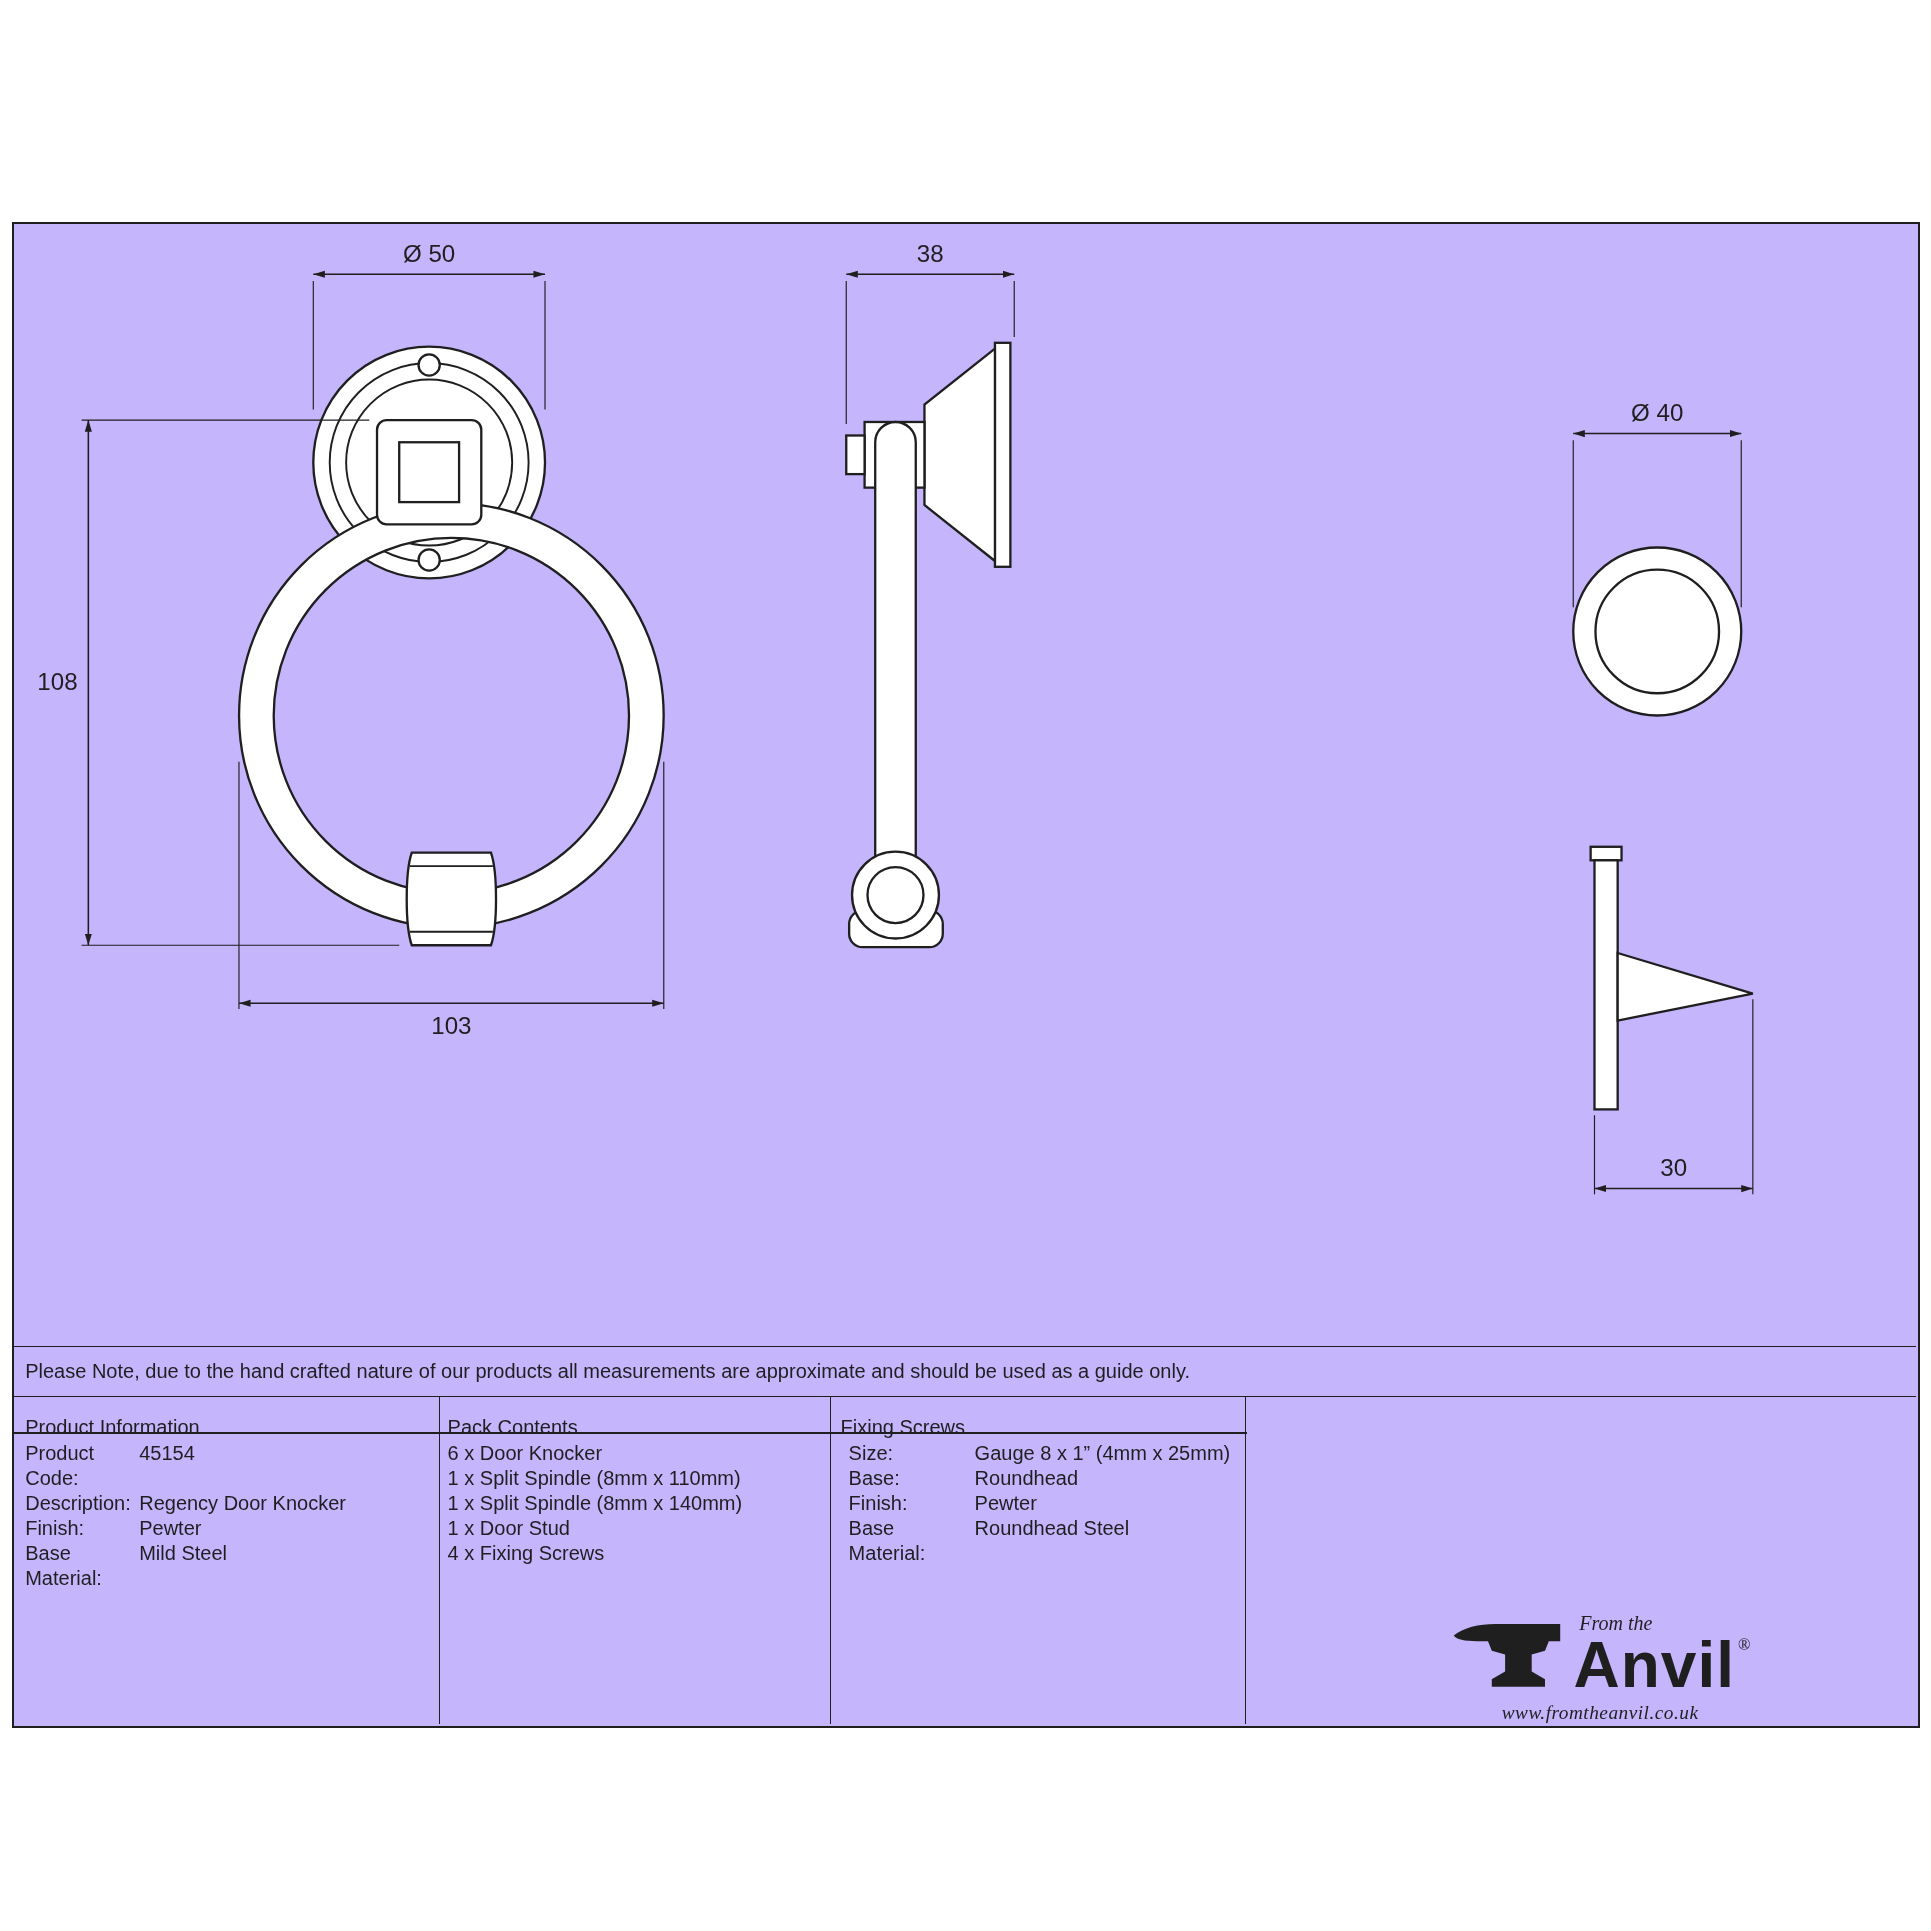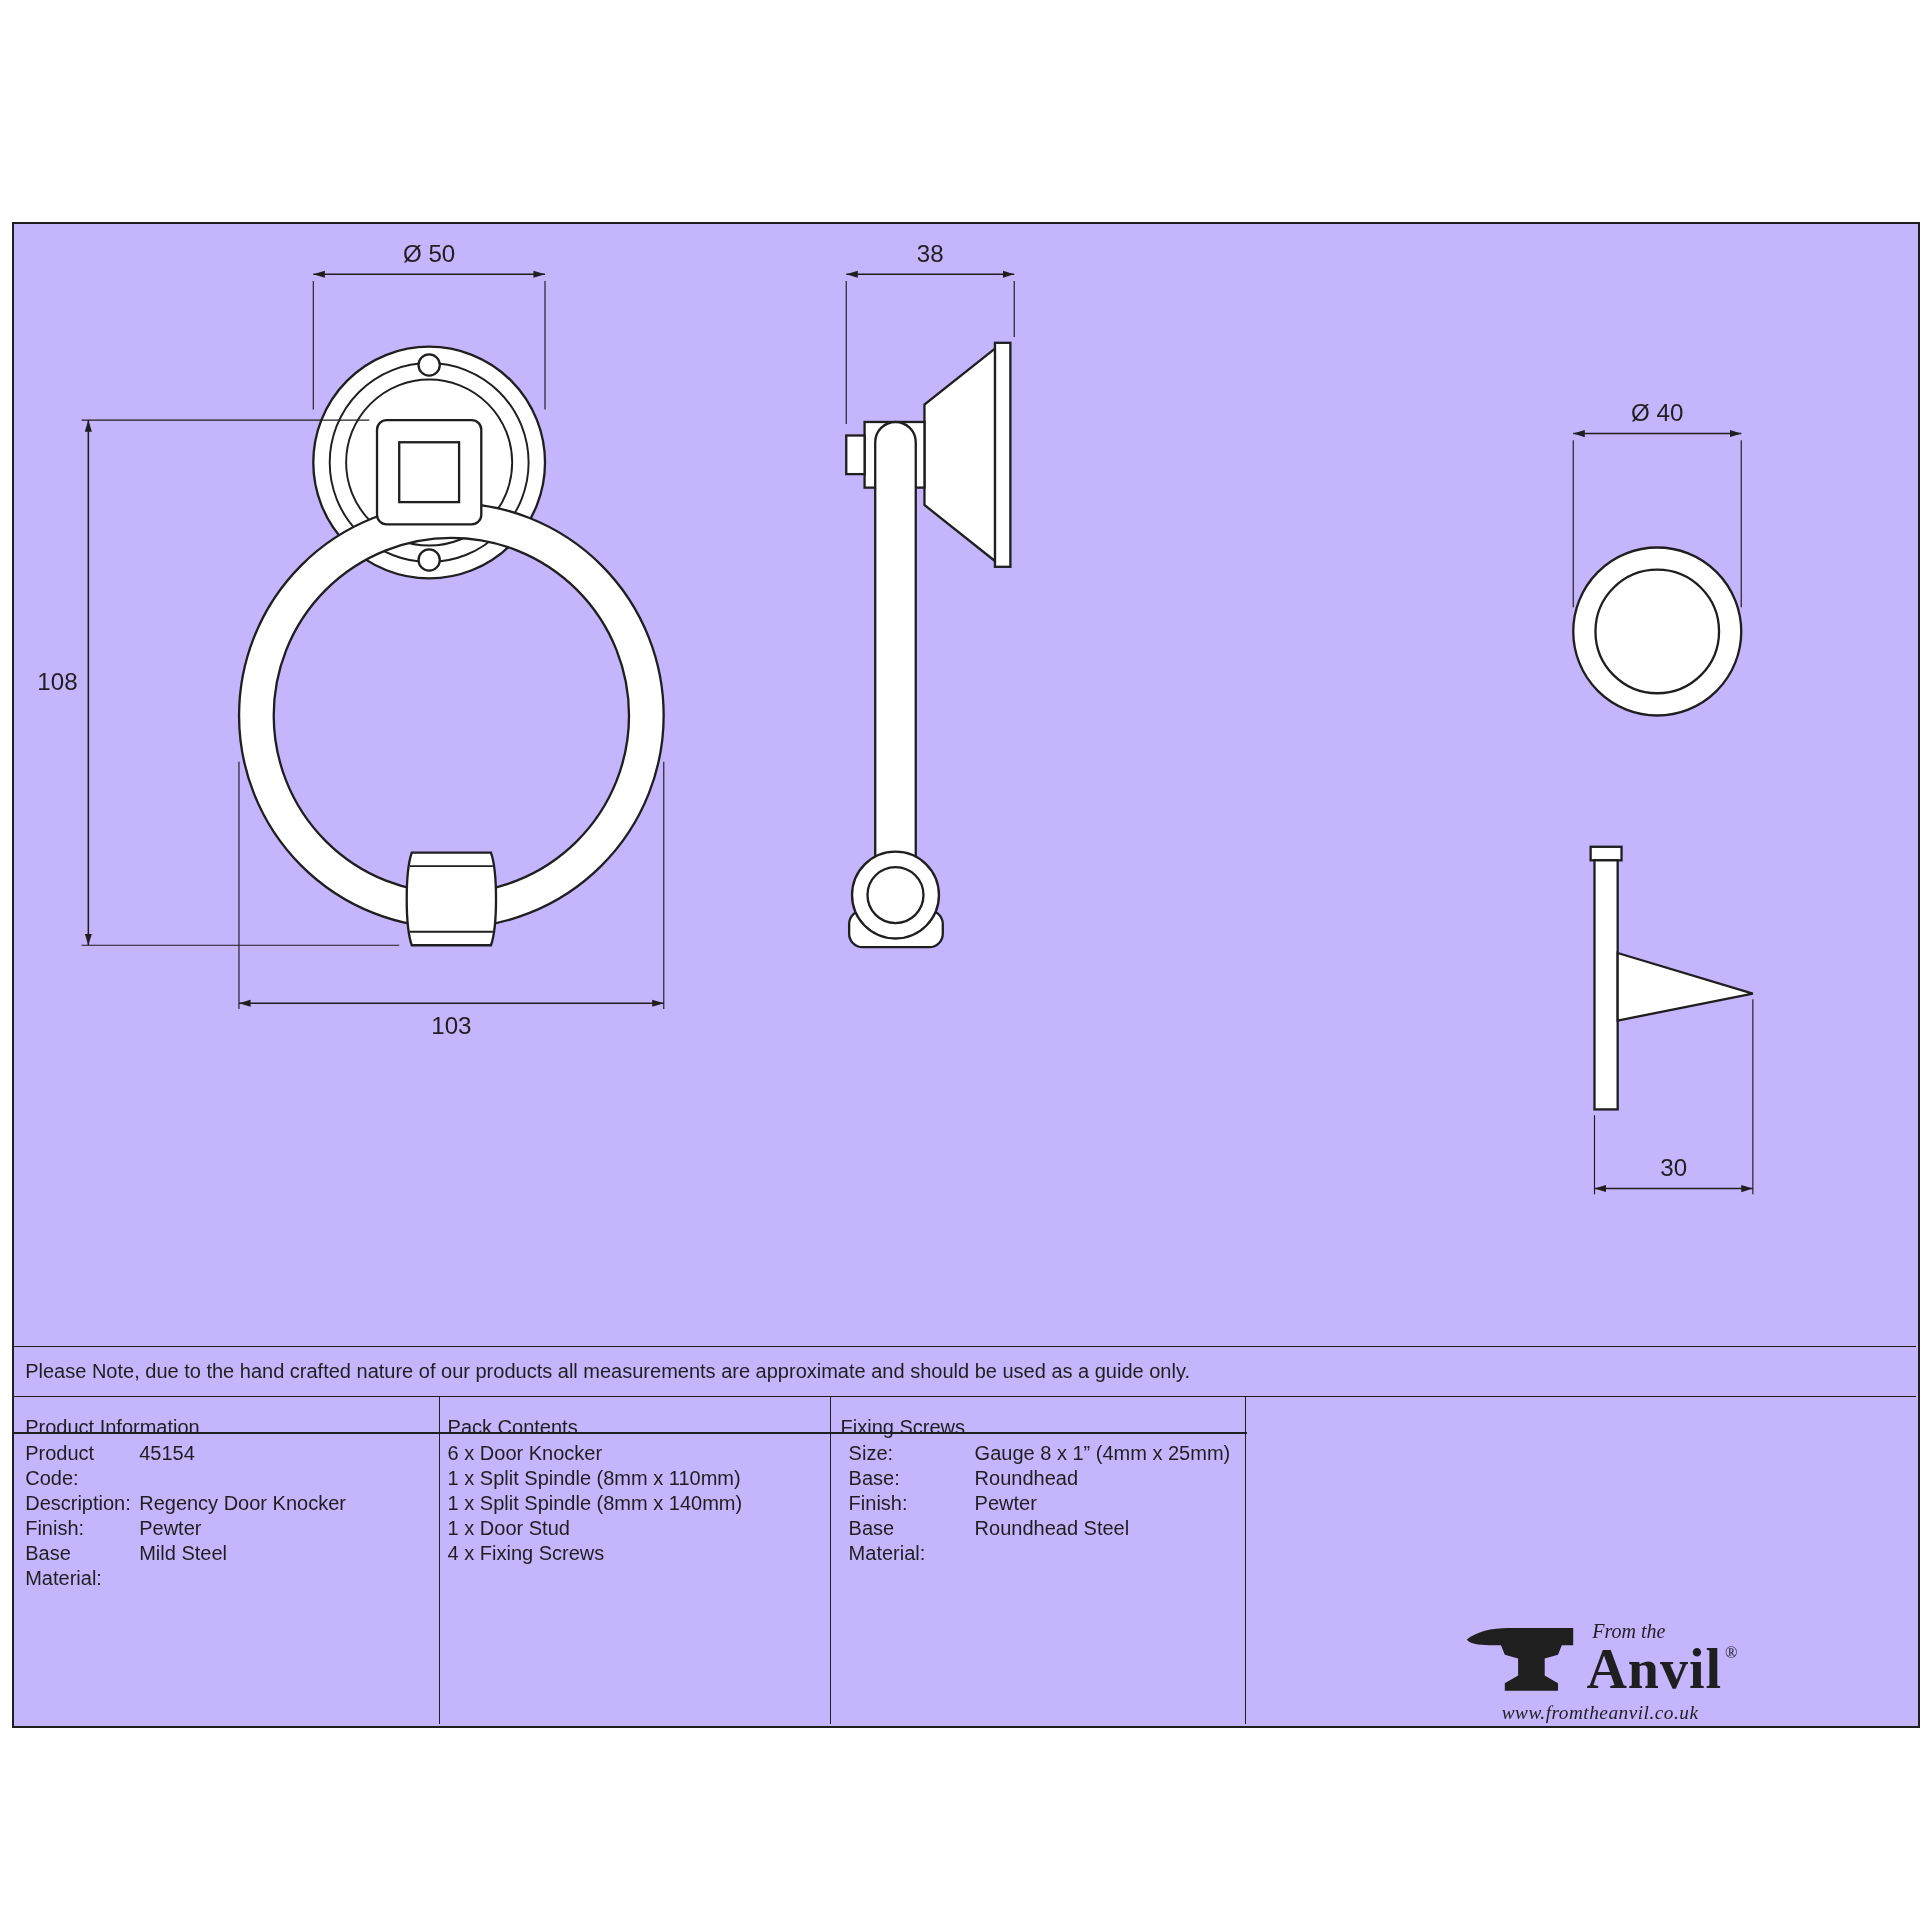--- a/index.html
+++ b/index.html
@@ -51,21 +51,21 @@
   
   .logo-cell{
     position:absolute;left:1252px;top:1172px;width:669px;height:328px;
     display:flex;flex-direction:column;align-items:center;justify-content:flex-end;
     padding-top:29px;box-sizing:border-box;
   }
   .logo-main{display:flex;align-items:center;gap:9.7px;}
   .logo-words{display:flex;flex-direction:column;align-items:flex-start;}
   .logo-tagline{font-family:"Liberation Serif",serif;font-style:italic;font-size:20px;margin-left:5.8px;}
   .logo-brand-row{display:flex;align-items:flex-start;line-height:0.95;}
-  .logo-brand{font-family:Liberation Serif, serif;font-weight:700;font-size:56px;letter-spacing:1px;}
+  .logo-brand{font-family:Liberation Sans, sans-serif;font-weight:700;font-size:64px;letter-spacing:1px;}
   .logo-reg{font-family:"Liberation Serif",serif;font-size:16.4px;margin-top:1.9px;margin-left:2.9px;}
   .logo-url{font-family:"Liberation Serif",serif;font-style:italic;font-size:19.3px;margin-top:5.8px;letter-spacing:0.5px;}
 </style>
 </head>
 <body>
 
 <div class="sheet">
 
   <svg class="drawing" viewBox="15 233 1970 1162">
     <defs>

